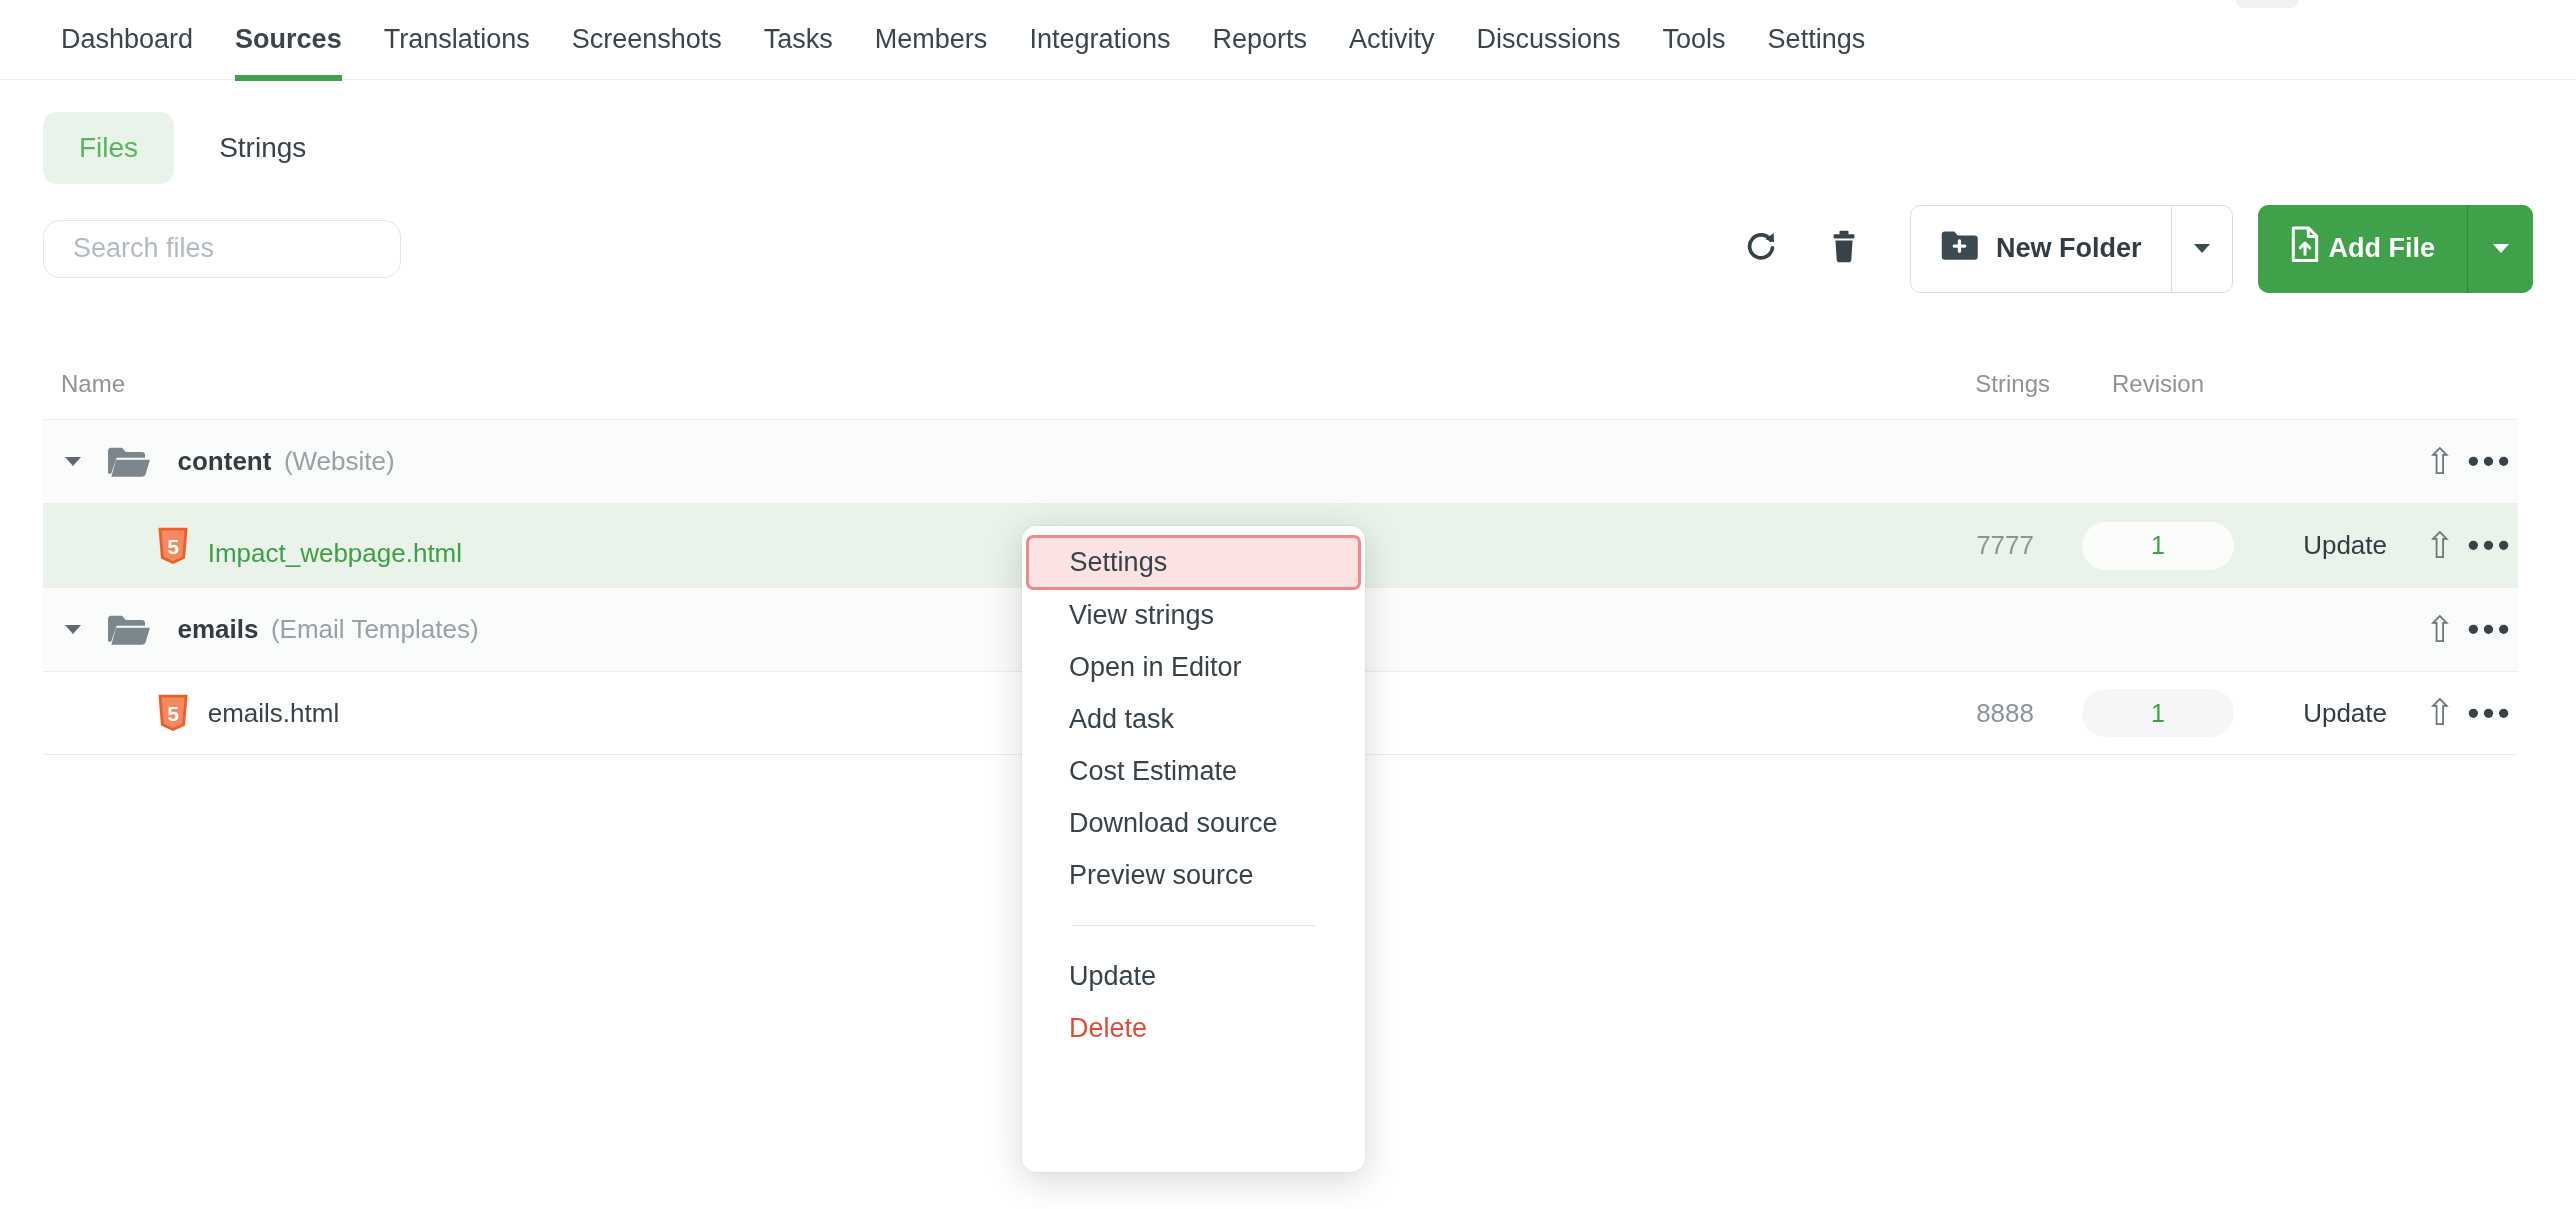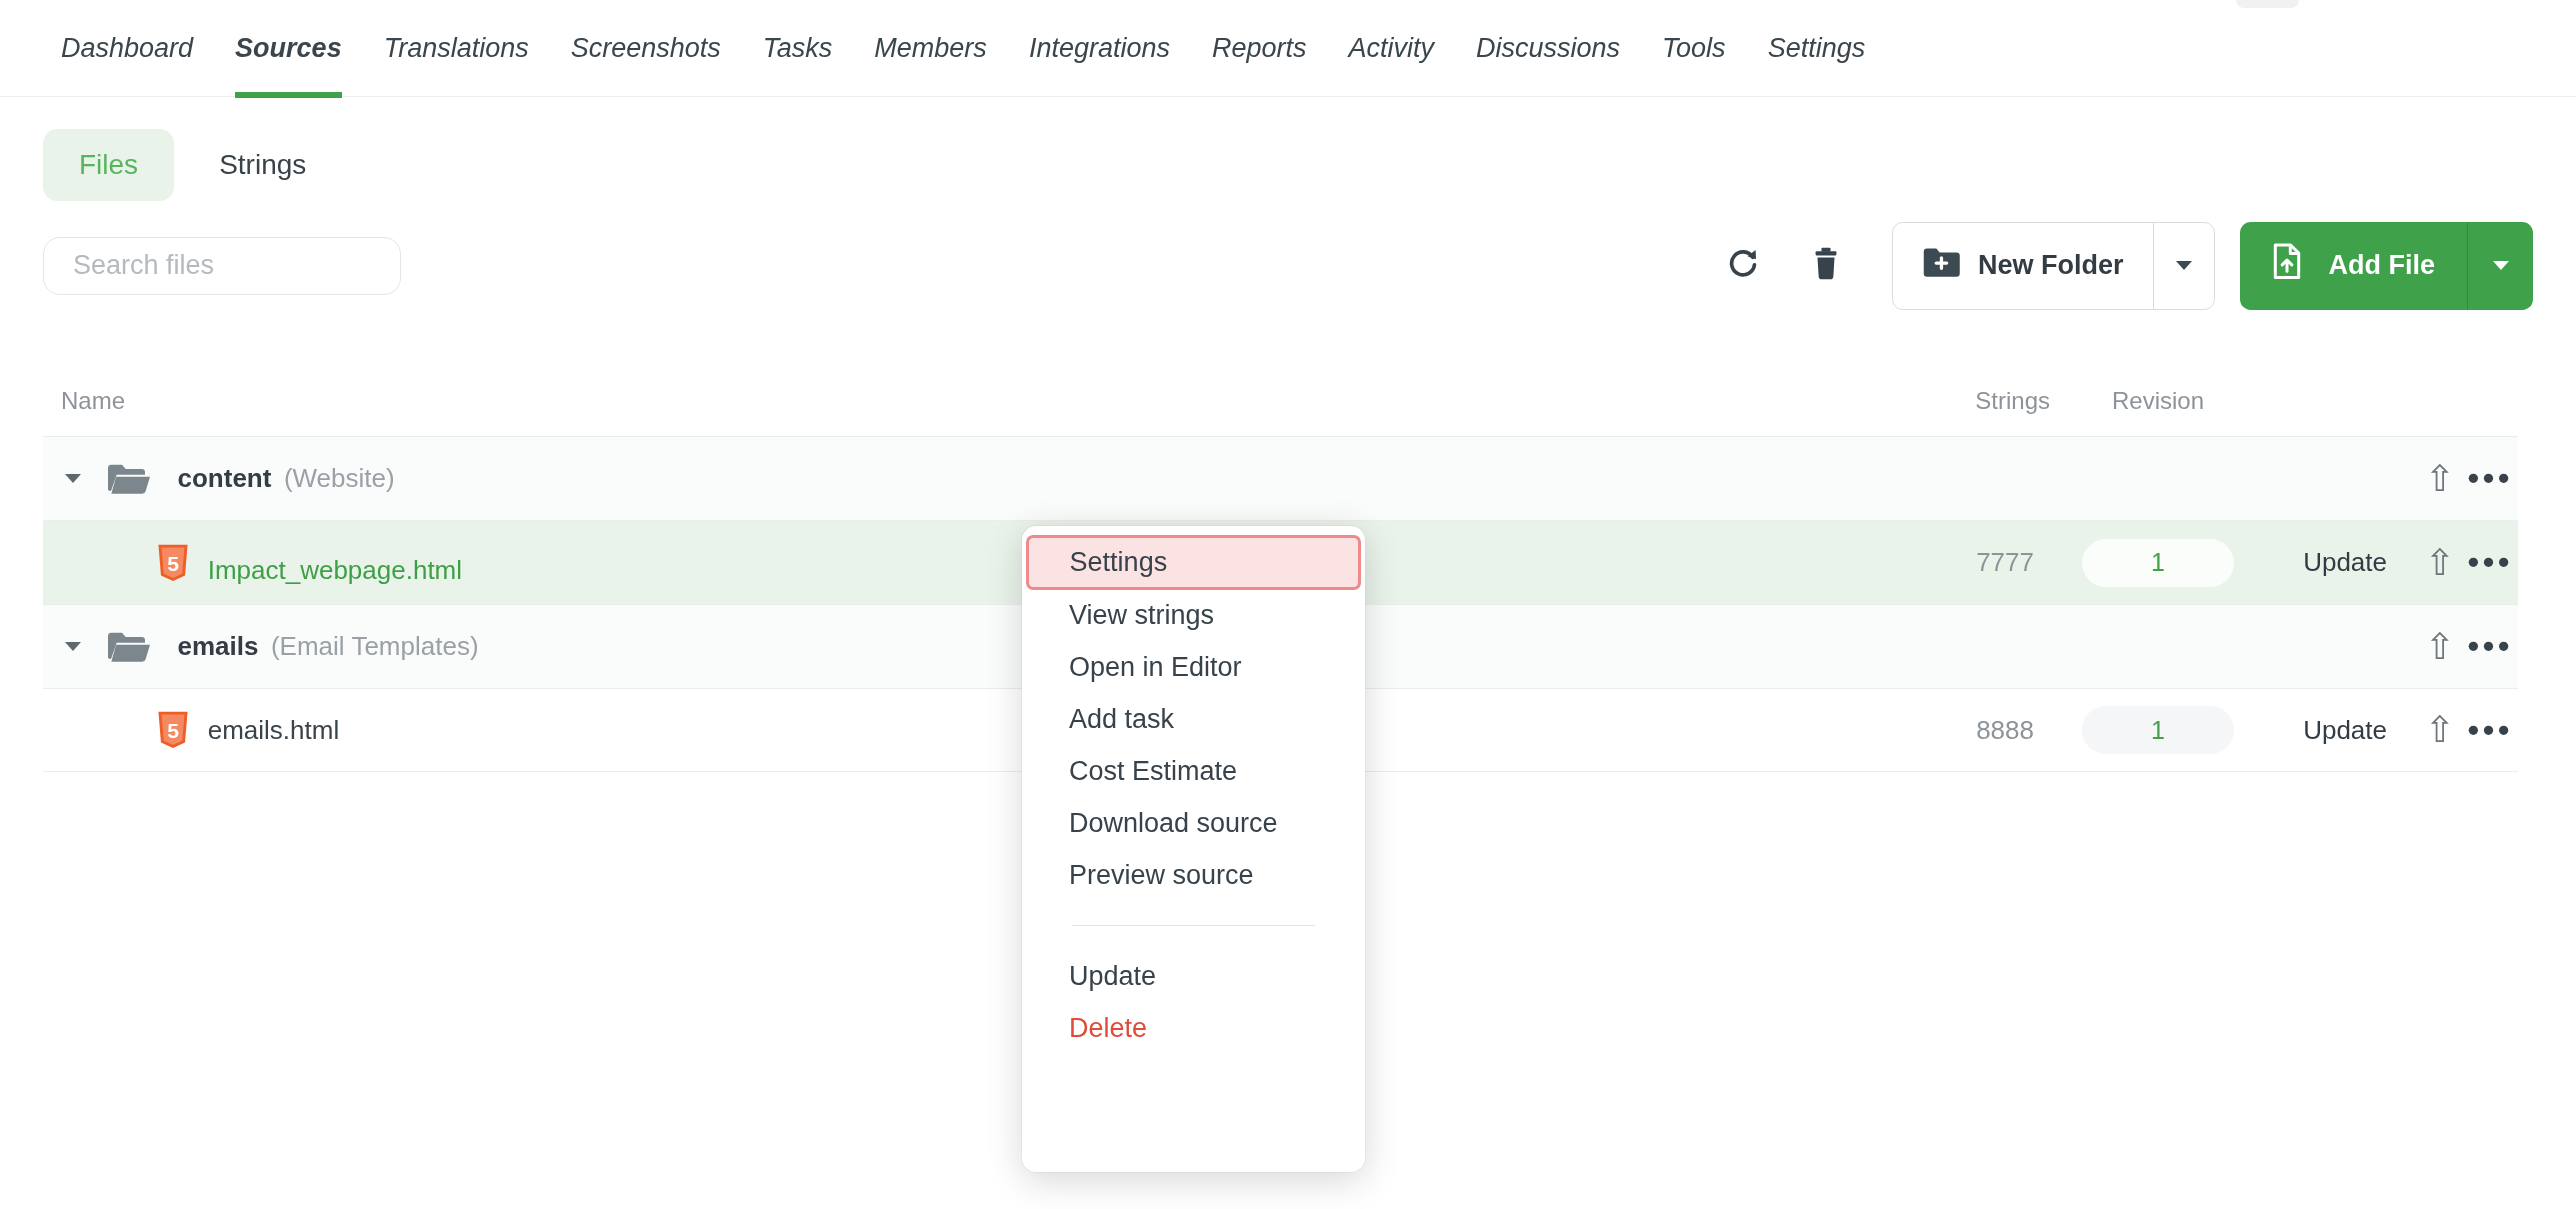--- a/index.html
+++ b/index.html
@@ -4,22 +4,22 @@
 <style>
   * { margin:0; padding:0; box-sizing:border-box; }
   html,body { width:2576px; height:1209px; background:#ffffff;
     font-family:"Liberation Sans", sans-serif; color:#39434a; overflow:hidden; position:relative; }
 
   
   .top-remnant { position:absolute; left:2236px; top:0; width:63px; height:8px;
     background:#eff1f3; border-radius:0 0 9px 9px; }
 
   
-  .nav { height:97px; display:flex; align-items:stretch; gap:42px;
-    padding-left:61px; border-bottom:1.8px solid #edeeef;font-style:italic; }
+  .nav { height:80px; display:flex; align-items:stretch; gap:42px;
+    padding-left:61px; border-bottom:1.8px solid #edeeef; }
   .nav-item { display:flex; align-items:center; font-size:27px; color:#3b454c;
     position:relative; cursor:pointer; white-space:nowrap; }
   .nav-item.active { font-weight:700; }
   .nav-item.active::after { content:""; position:absolute; left:0; right:0; bottom:-1.8px;
     height:6.3px; background:#3fa24a; }
 
   
   .subtabs { display:flex; align-items:center; gap:45px; margin:32px 0 0 43px; }
   .pill { background:#e9f3ea; color:#58b55e; font-size:28px; height:72px;
     padding:0 36px; display:flex; align-items:center; border-radius:14.3px; cursor:pointer; }
@@ -35,21 +35,21 @@
   .icon-btn { margin-right:50px; display:flex; align-items:center; cursor:pointer; }
   .split-btn { display:flex; align-items:stretch; height:88px; border-radius:10.7px; overflow:hidden; }
   .btn-new { border:1.8px solid #d9dcde; background:#fff; color:#333c42; }
   .btn-new .main { display:flex; align-items:center; gap:18px; padding:0 29px;
     font-size:27px; font-weight:600; cursor:pointer; }
   .btn-new .caret { width:61px; border-left:1.8px solid #d9dcde; display:flex;
     align-items:center; justify-content:center; cursor:pointer; }
   .tri { width:0; height:0; border-left:8px solid transparent; border-right:8px solid transparent;
     border-top:9.8px solid #3c4a51; }
   .btn-add { background:#3fa24a; color:#fff; margin-left:25px; }
-  .btn-add .main { display:flex; align-items:center; gap:27px; padding:0 32px;
+  .btn-add .main { display:flex; align-items:center; gap:9px; padding:0 32px;
     font-size:27px; font-weight:700; cursor:pointer; }
   .btn-add .caret { width:66px; border-left:1.8px solid rgba(0,0,0,.16); display:flex;
     align-items:center; justify-content:center; cursor:pointer; }
   .tri-white { border-top-color:#ffffff; }
 
   
   .table { margin:63px 58px 0 43px; }
   .thead { position:relative; height:70px; display:flex; align-items:center;
     padding-left:18px; font-size:24px; color:#8d9398; }
   .h-strings { position:absolute; right:468px; }

